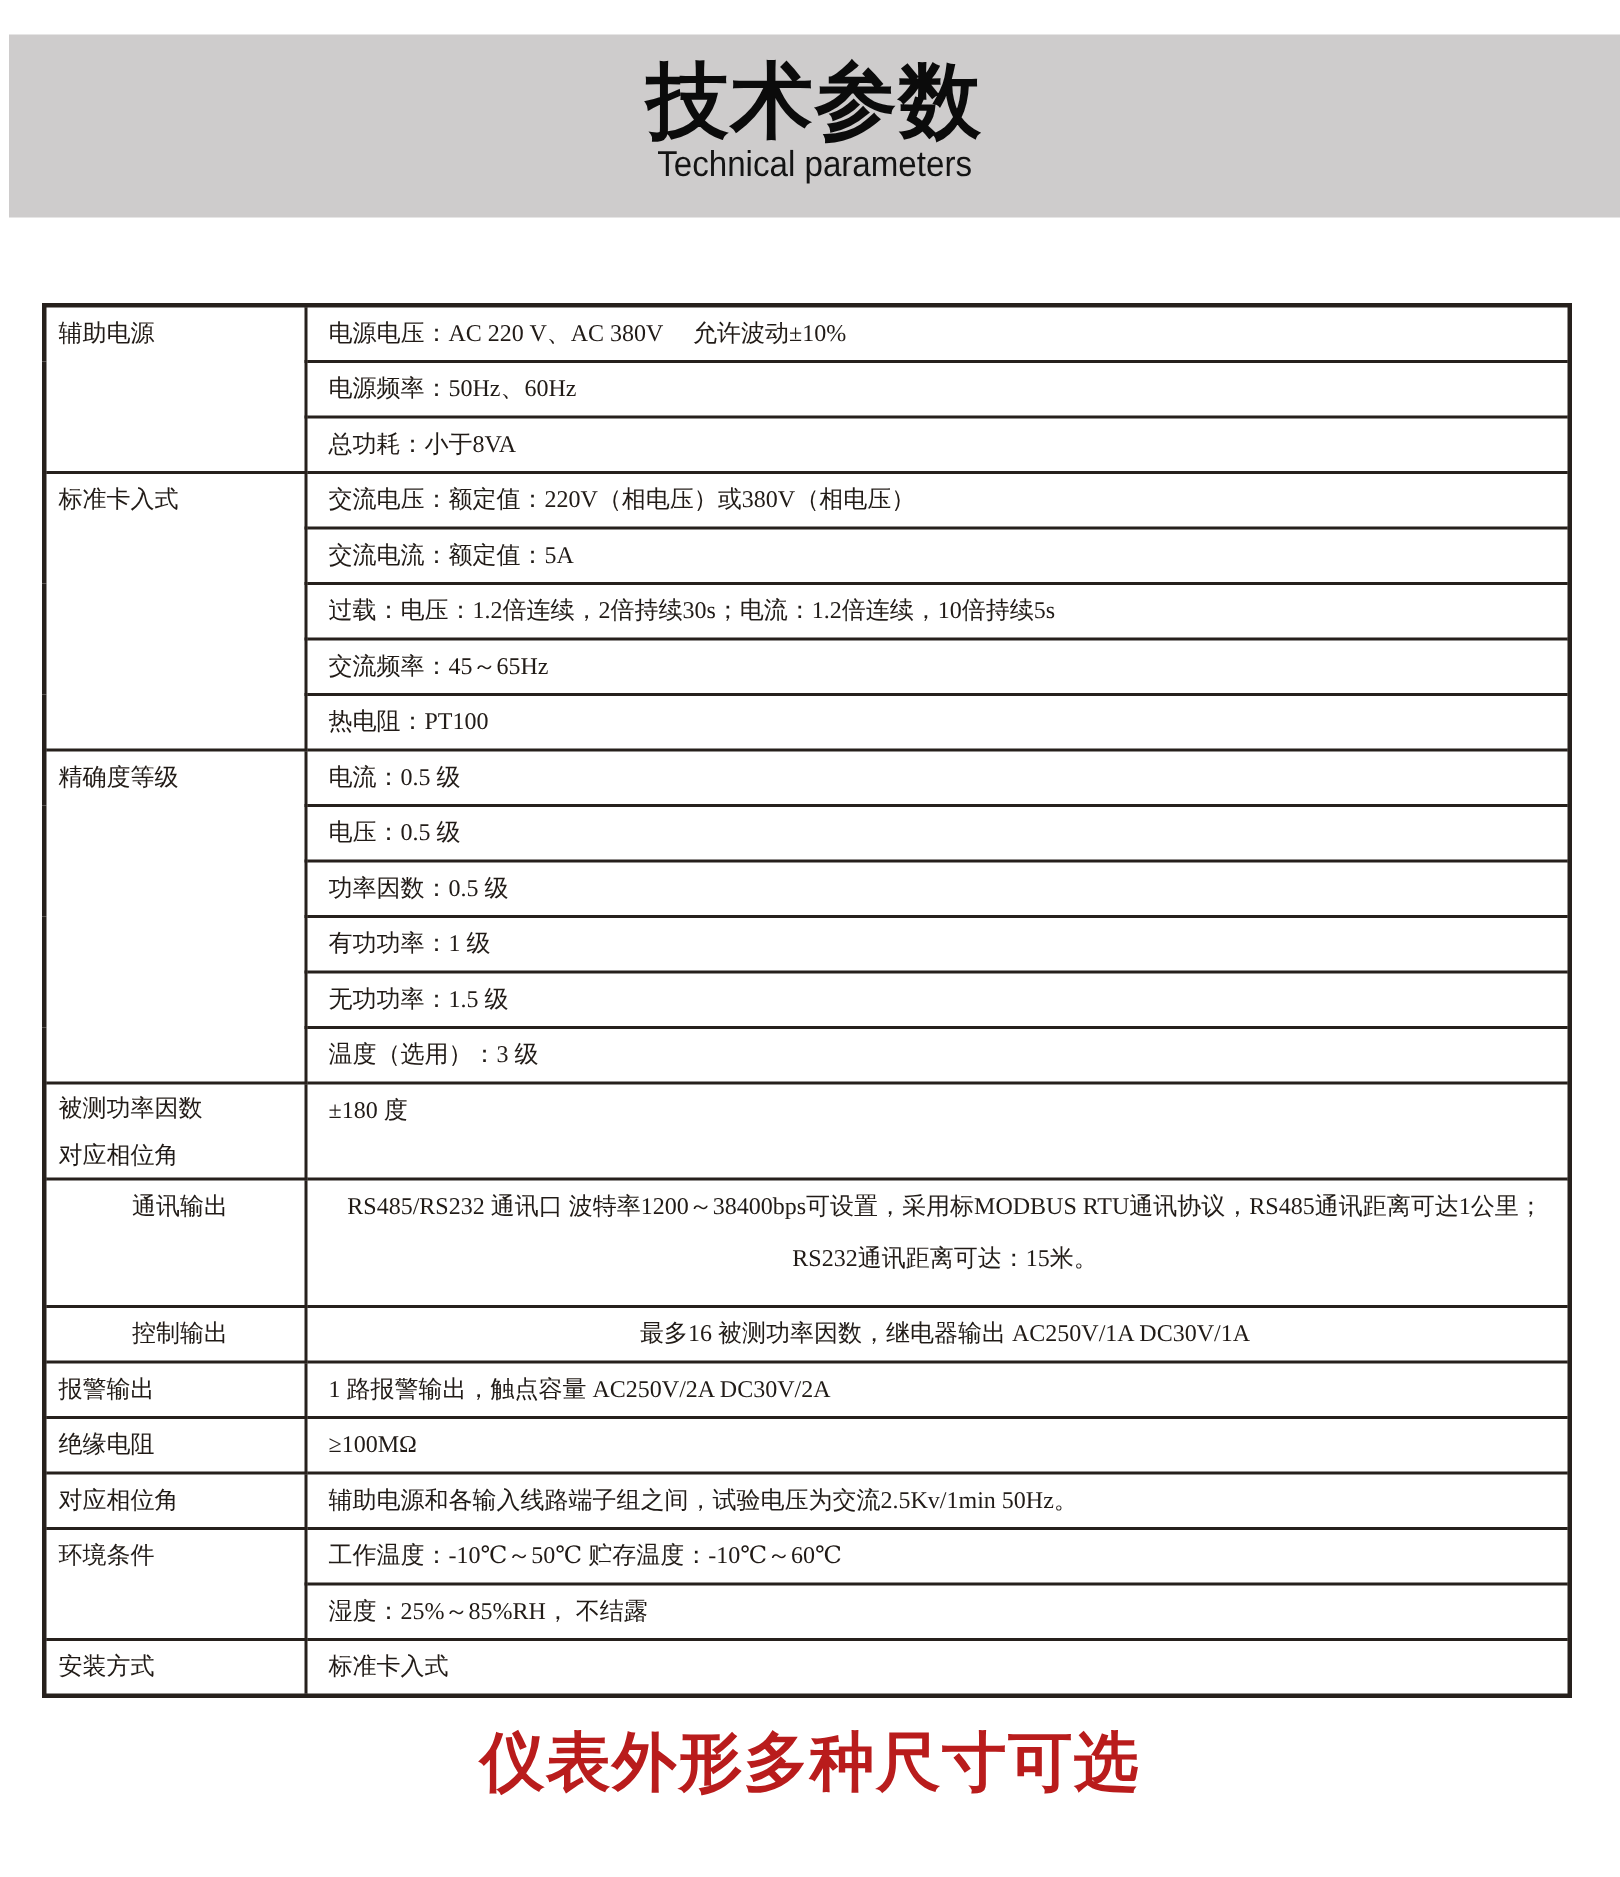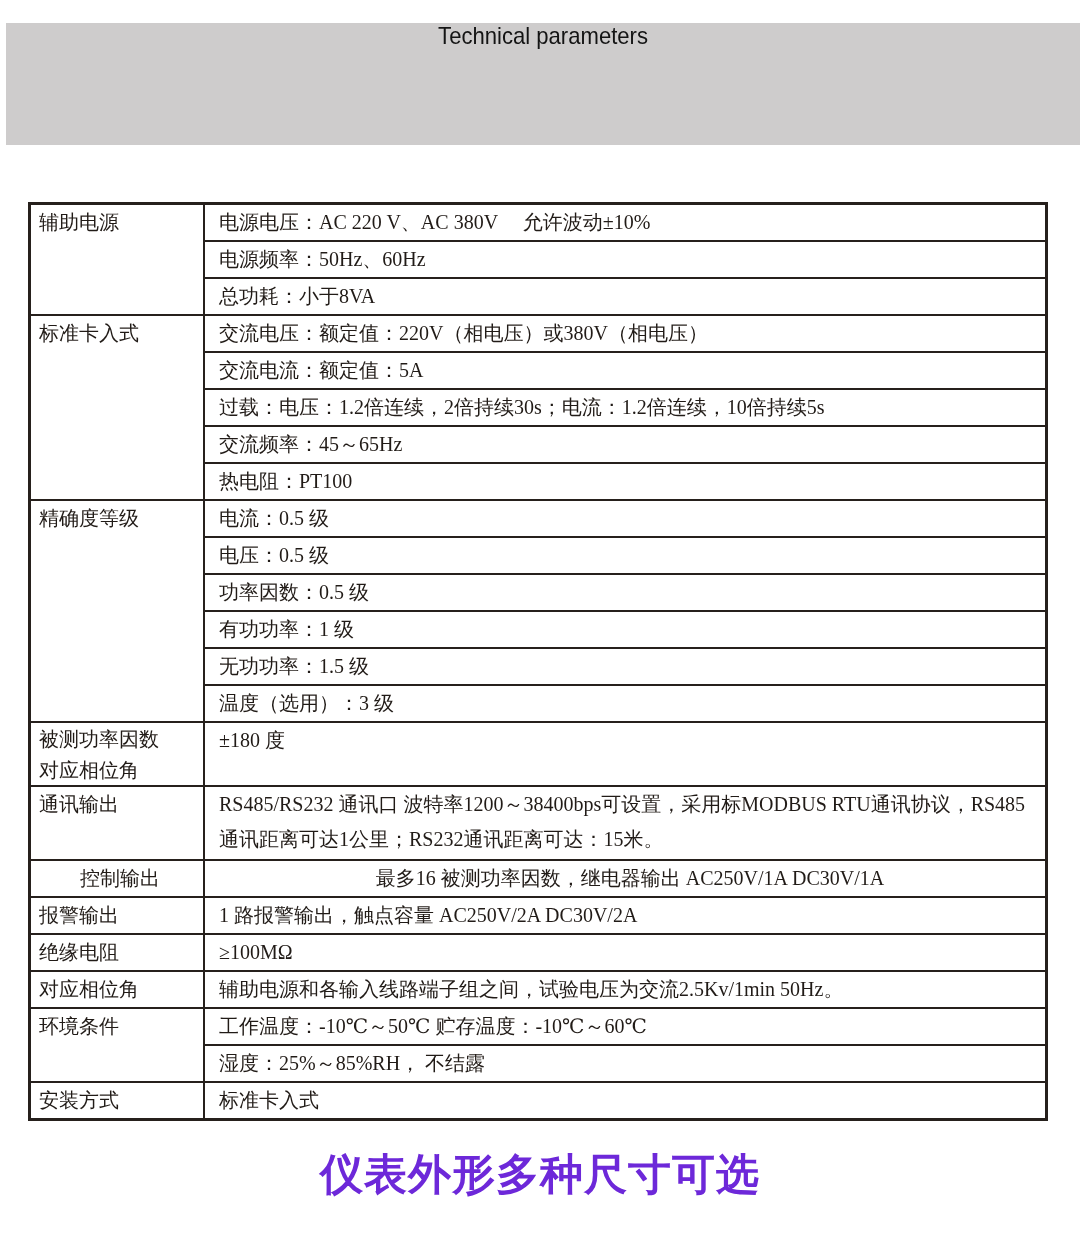--- a/index.html
+++ b/index.html
@@ -31,40 +31,41 @@
 
   
   table.spec {
     position:absolute; top:202px; left:28px; width:1020px;
     border-collapse:collapse; table-layout:fixed;
     border:3px solid var(--line-color,#26201c);
   }
   table.spec td {
     border:2px solid var(--line-color,#26201c);
     vertical-align:top; overflow:hidden;
-    font-size:20px;
+    font-size:16px;
   }
   td.cat { width:162px; padding:0 2px 0 8px; }
   td.val { padding:0 4px 0 14px; }
   .cat-line { line-height:35px; white-space:nowrap; }
   .cat-line.tight { line-height:29px; padding-top:2px; }
   .val-text { line-height:35px; }
 
   
   .footer-heading {
     position:absolute; top:1146px; left:0; width:100%;
     text-align:center;
     font-family:"Liberation Sans","DejaVu Sans",sans-serif;
-    font-weight:800; font-size:43px; letter-spacing:1px; color:#6d28d9;
+    font-weight:800; font-size:43px; letter-spacing:1px; color:#b91c1c;
   }
 </style>
 </head>
 <body>
 
 <div class="header-bar">
+  <div class="header-title">技术参数</div>
   <div class="header-subtitle">Technical parameters</div>
 </div>
 
 <table class="spec">
   <tbody id="spec-body">
       <tr style="height: 36px;">
         <td class="cat" rowspan="3">
           <div class="cat-line">辅助电源</div>
         </td>
         <td class="val">
@@ -144,21 +145,21 @@
       </tr>
       <tr style="height: 61px;">
         <td class="cat" rowspan="1">
           <div class="cat-line tight">被测功率因数</div>
           <div class="cat-line tight">对应相位角</div>
         </td>
         <td class="val">
           <div class="val-text">±180 度</div>
         </td>
       </tr>
-      <tr style="height: 74px;">
+      <tr style="height: 85px; text-align: center;">
         <td class="cat" rowspan="1">
           <div class="cat-line">通讯输出</div>
         </td>
         <td class="val">
           <div class="val-text">RS485/RS232 通讯口 波特率1200～38400bps可设置，采用标MODBUS RTU通讯协议，RS485通讯距离可达1公里；RS232通讯距离可达：15米。</div>
         </td>
       </tr>
       <tr style="height: 37px; text-align: center;">
         <td class="cat" rowspan="1">
           <div class="cat-line">控制输出</div>

